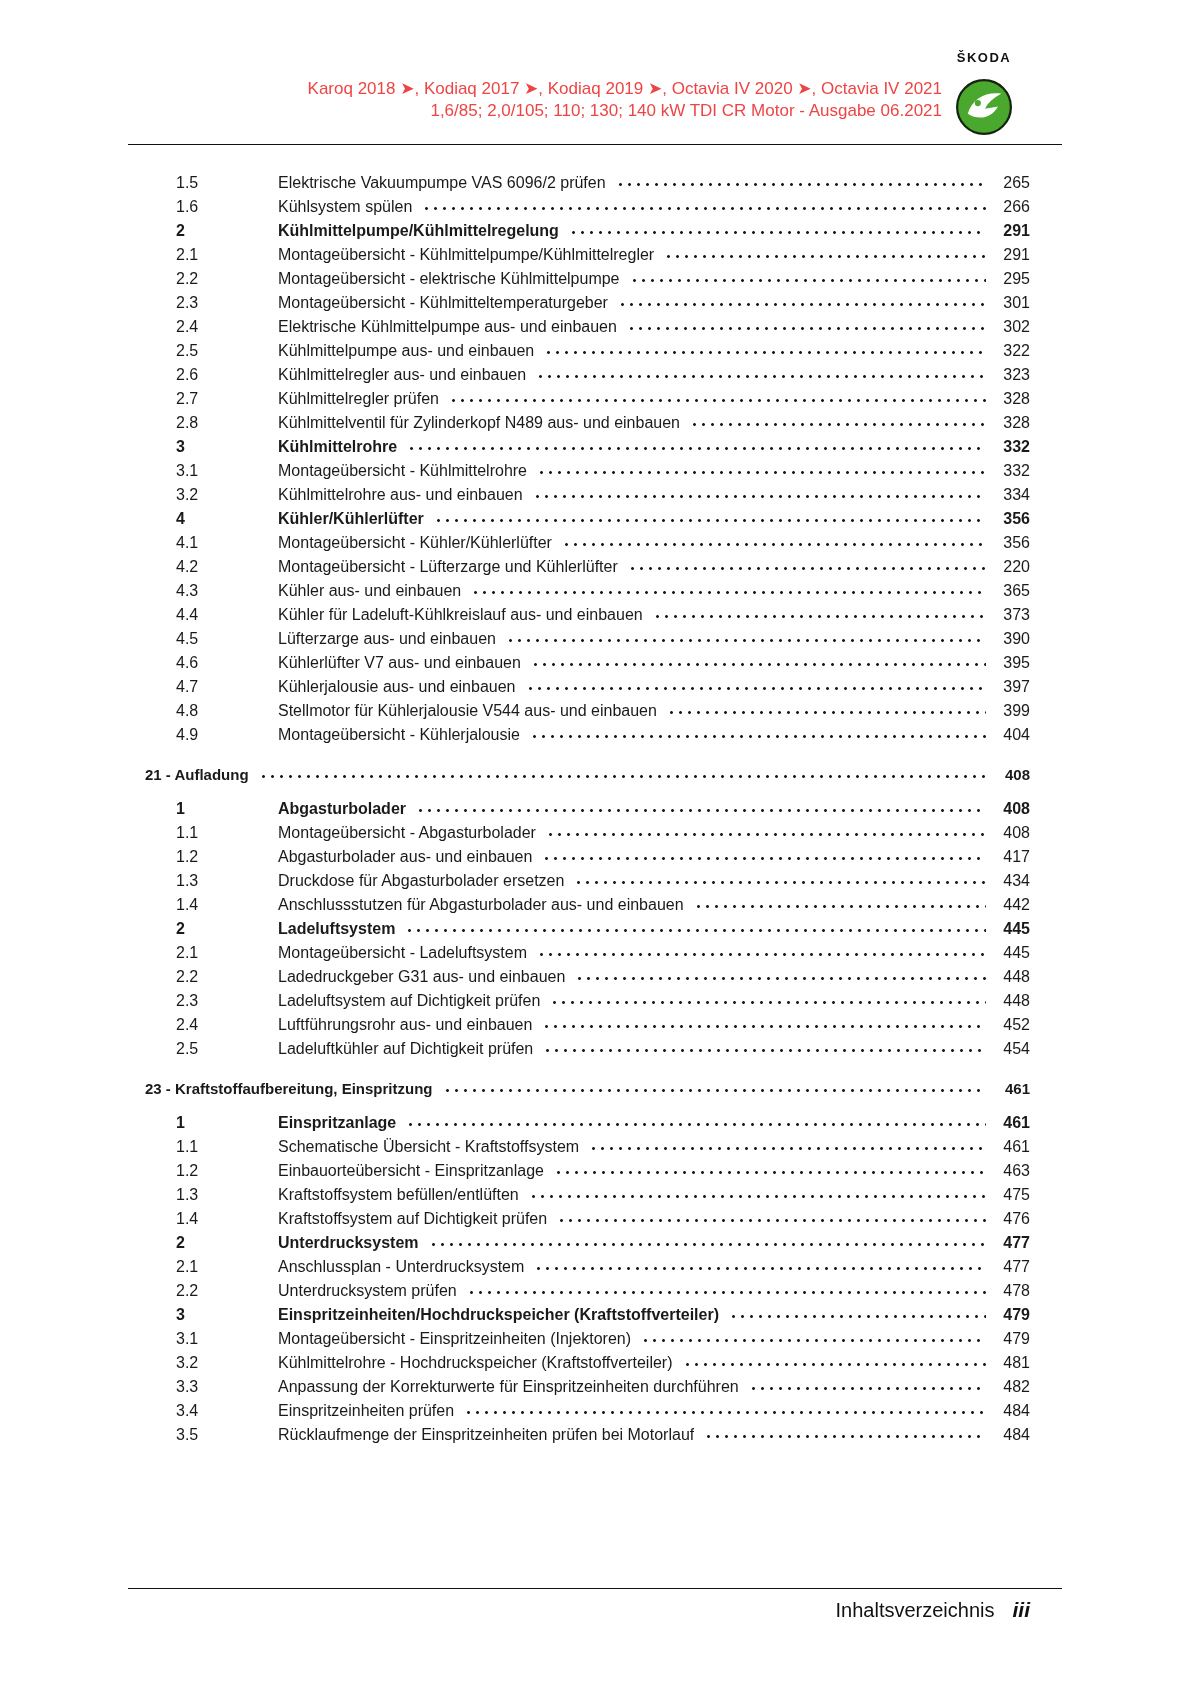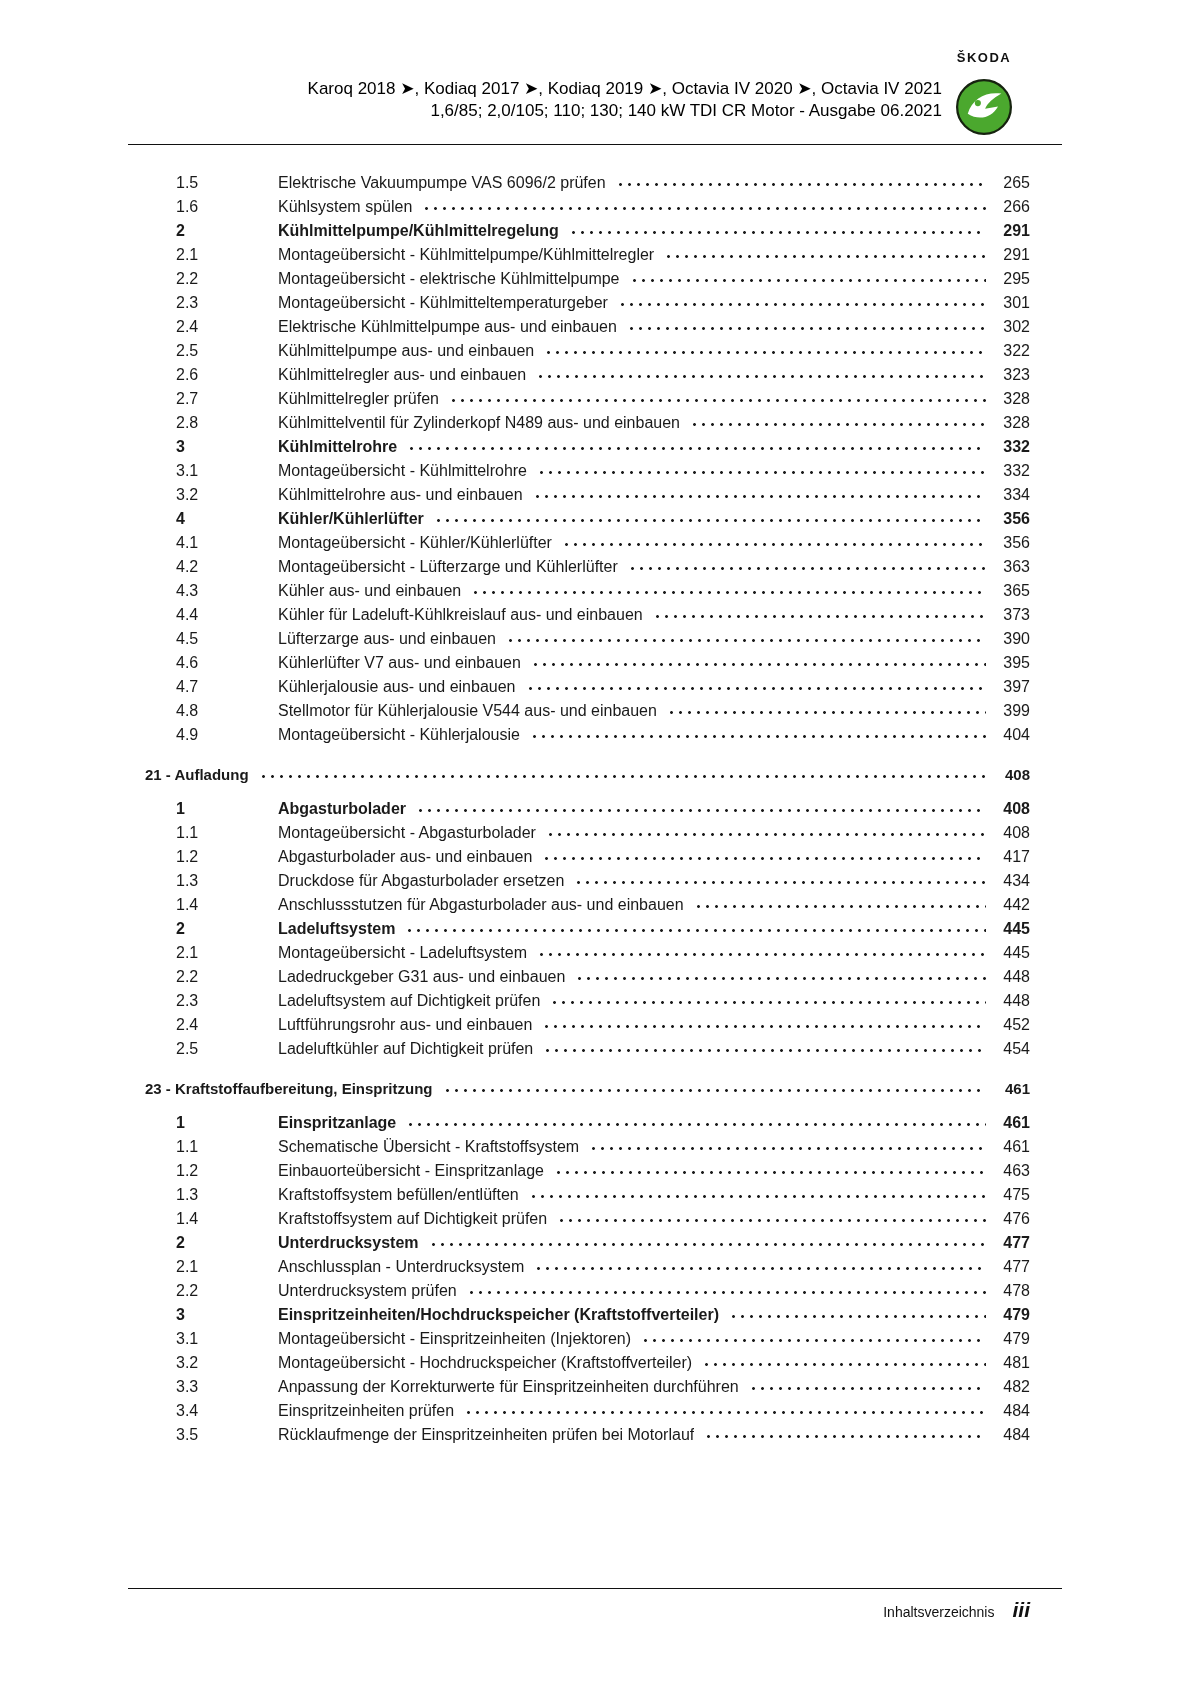--- a/index.html
+++ b/index.html
@@ -8,21 +8,21 @@
     position: relative;
     width: 1191px; height: 1684px;
     box-sizing: border-box;
     background: #fff;
     display: flex; flex-direction: column;
     overflow: hidden;
   }
   
   .hdr { display:flex; align-items:flex-start; padding: 50px 179px 0 133px; }
   .hdr-text { flex:1; text-align:right; padding-right:14px; padding-top:28px;
-              font-size:17px; line-height:22px; color:#000000; }
+              font-size:17px; line-height:22px; color:#ef4444; }
   .logo { width:56px; text-align:center; }
   .logo-word { font-size:13px; font-weight:bold; letter-spacing:1.5px; color:#111; margin-bottom:14px; }
   .logo-mark { display:block; margin:0 auto; }
   .rule { height:0; border:none; border-top:1.6px solid #111; margin: 9px 129px 0 128px; }
   
   .toc { margin: 26px 161px 0 133px; }
   .row { display:flex; font-size:16px; line-height:24px; }
   .row .num { flex:none; margin-left:43px; width:61px; }
   .row .title { flex:none; max-width:640px; white-space:nowrap; overflow:hidden;margin-left:41px; }
   .row .leader { flex:1 1 auto; min-width:18px; margin:0 8px 0 10px;
@@ -32,21 +32,21 @@
     background-position: left calc(100% - 6px);
   }
   .row .pg { flex:none; min-width:36px; text-align:right; }
   .row.section { font-weight:bold; }
   .row.chapter { font-weight:bold; font-size:15px; line-height:26px; margin:15px 0 9px; }
   .row.chapter .title { margin-left:12px; }
   .row.chapter .leader { background-position: left calc(100% - 7px); }
   
   .footer-block { margin-top:auto; padding-bottom:62px; }
   .footer-text { margin: 9px 161px 0 133px; display:flex; justify-content:flex-end; align-items:baseline; gap:18px; }
-  .footer-label { font-size:14px; color:#111; }
+  .footer-label { font-size:20px; color:#111; }
   .footer-pageno { font-size:21px; font-weight:bold; font-style:italic; color:#111; }
 </style>
 </head>
 <body>
 
 <div class="page">
 
   <header class="hdr">
     <div class="hdr-text">
       <div>Karoq 2018 ➤, Kodiaq 2017 ➤, Kodiaq 2019 ➤, Octavia IV 2020 ➤, Octavia IV 2021</div>
@@ -159,21 +159,21 @@
       <div class="row entry">
     <span class="num">4.1</span>
     <span class="title">Montageübersicht - Kühler/Kühlerlüfter</span>
     <span class="leader"></span>
     <span class="pg">356</span>
   </div>
       <div class="row entry">
     <span class="num">4.2</span>
     <span class="title">Montageübersicht - Lüfterzarge und Kühlerlüfter</span>
     <span class="leader"></span>
-    <span class="pg">363</span>
+    <span class="pg">220</span>
   </div>
       <div class="row entry">
     <span class="num">4.3</span>
     <span class="title">Kühler aus- und einbauen</span>
     <span class="leader"></span>
     <span class="pg">365</span>
   </div>
       <div class="row entry">
     <span class="num">4.4</span>
     <span class="title">Kühler für Ladeluft-Kühlkreislauf aus- und einbauen</span>
@@ -343,21 +343,21 @@
     <span class="pg">479</span>
   </div>
       <div class="row entry">
     <span class="num">3.1</span>
     <span class="title">Montageübersicht - Einspritzeinheiten (Injektoren)</span>
     <span class="leader"></span>
     <span class="pg">479</span>
   </div>
       <div class="row entry">
     <span class="num">3.2</span>
-    <span class="title">Montageübersicht - Hochdruckspeicher (Kraftstoffverteiler)</span>
+    <span class="title">Kühlmittelrohre - Hochdruckspeicher (Kraftstoffverteiler)</span>
     <span class="leader"></span>
     <span class="pg">481</span>
   </div>
       <div class="row entry">
     <span class="num">3.3</span>
     <span class="title">Anpassung der Korrekturwerte für Einspritzeinheiten durchführen</span>
     <span class="leader"></span>
     <span class="pg">482</span>
   </div>
       <div class="row entry">

